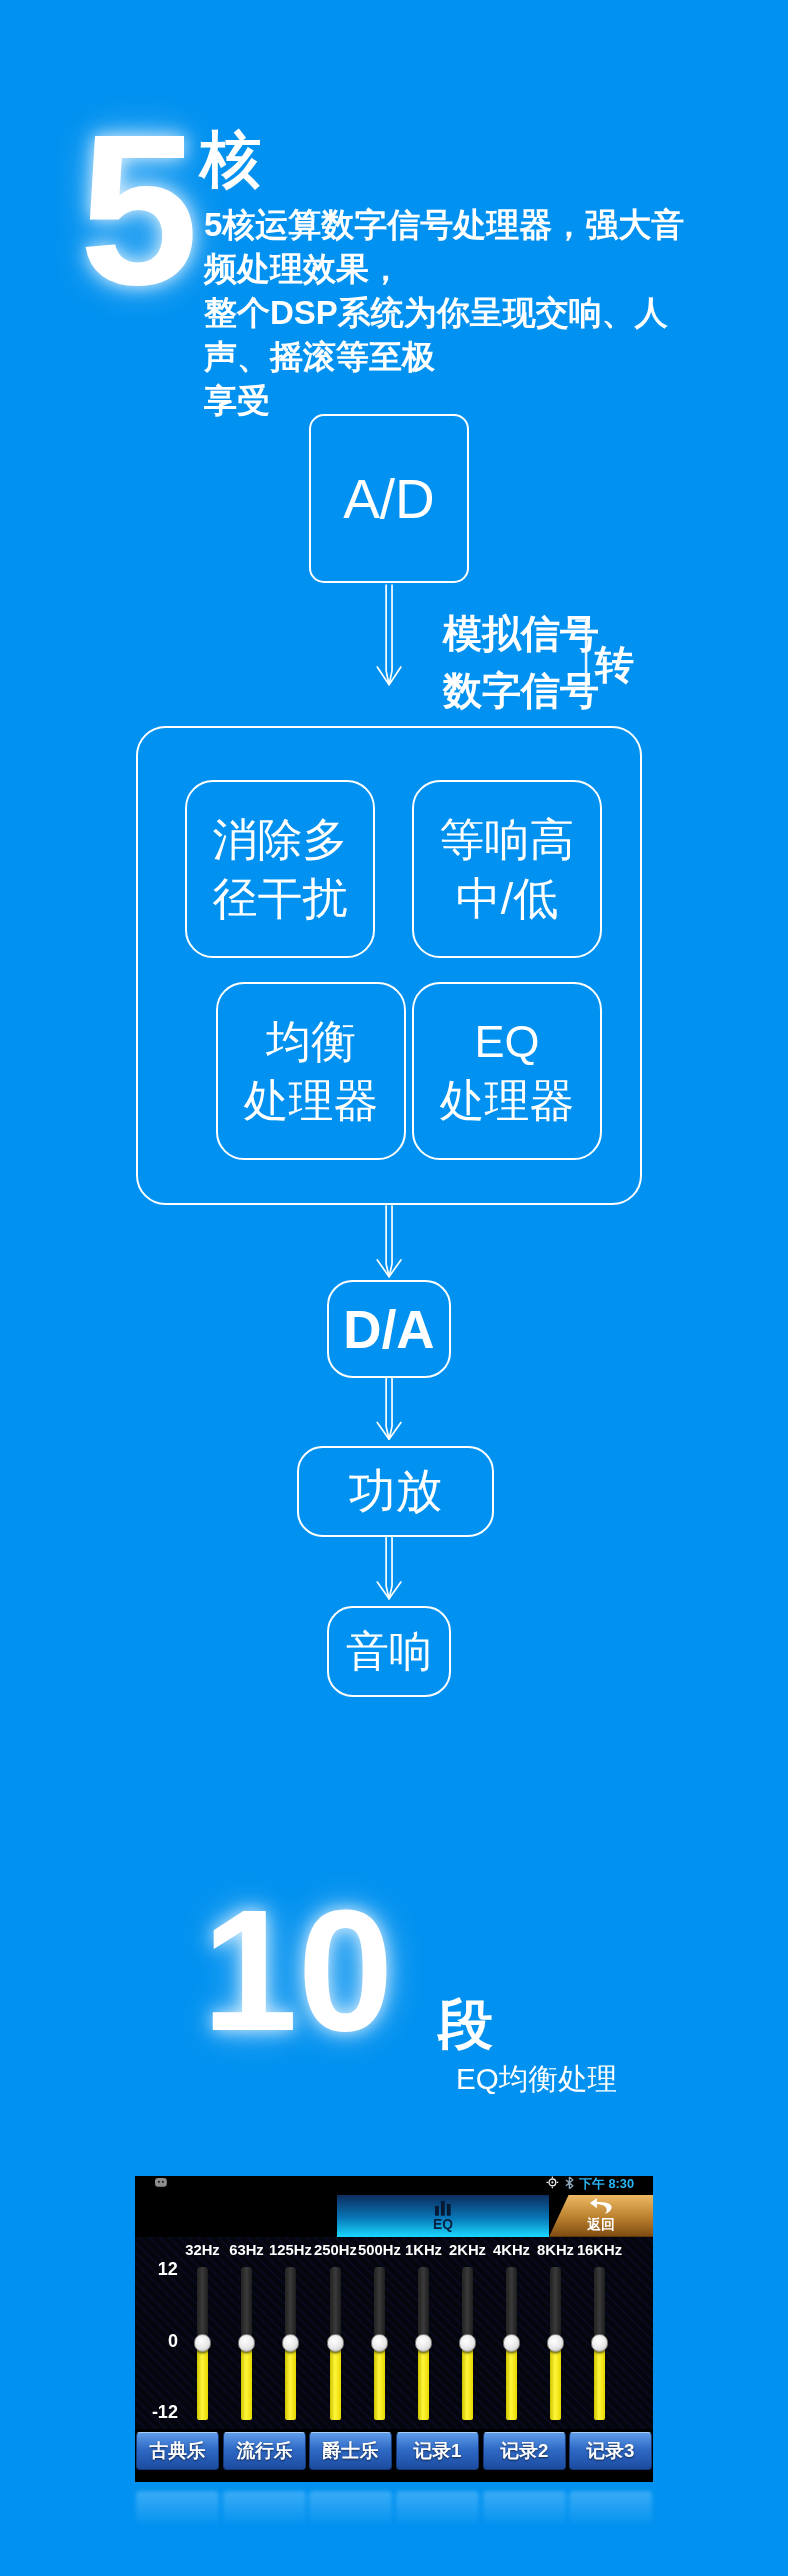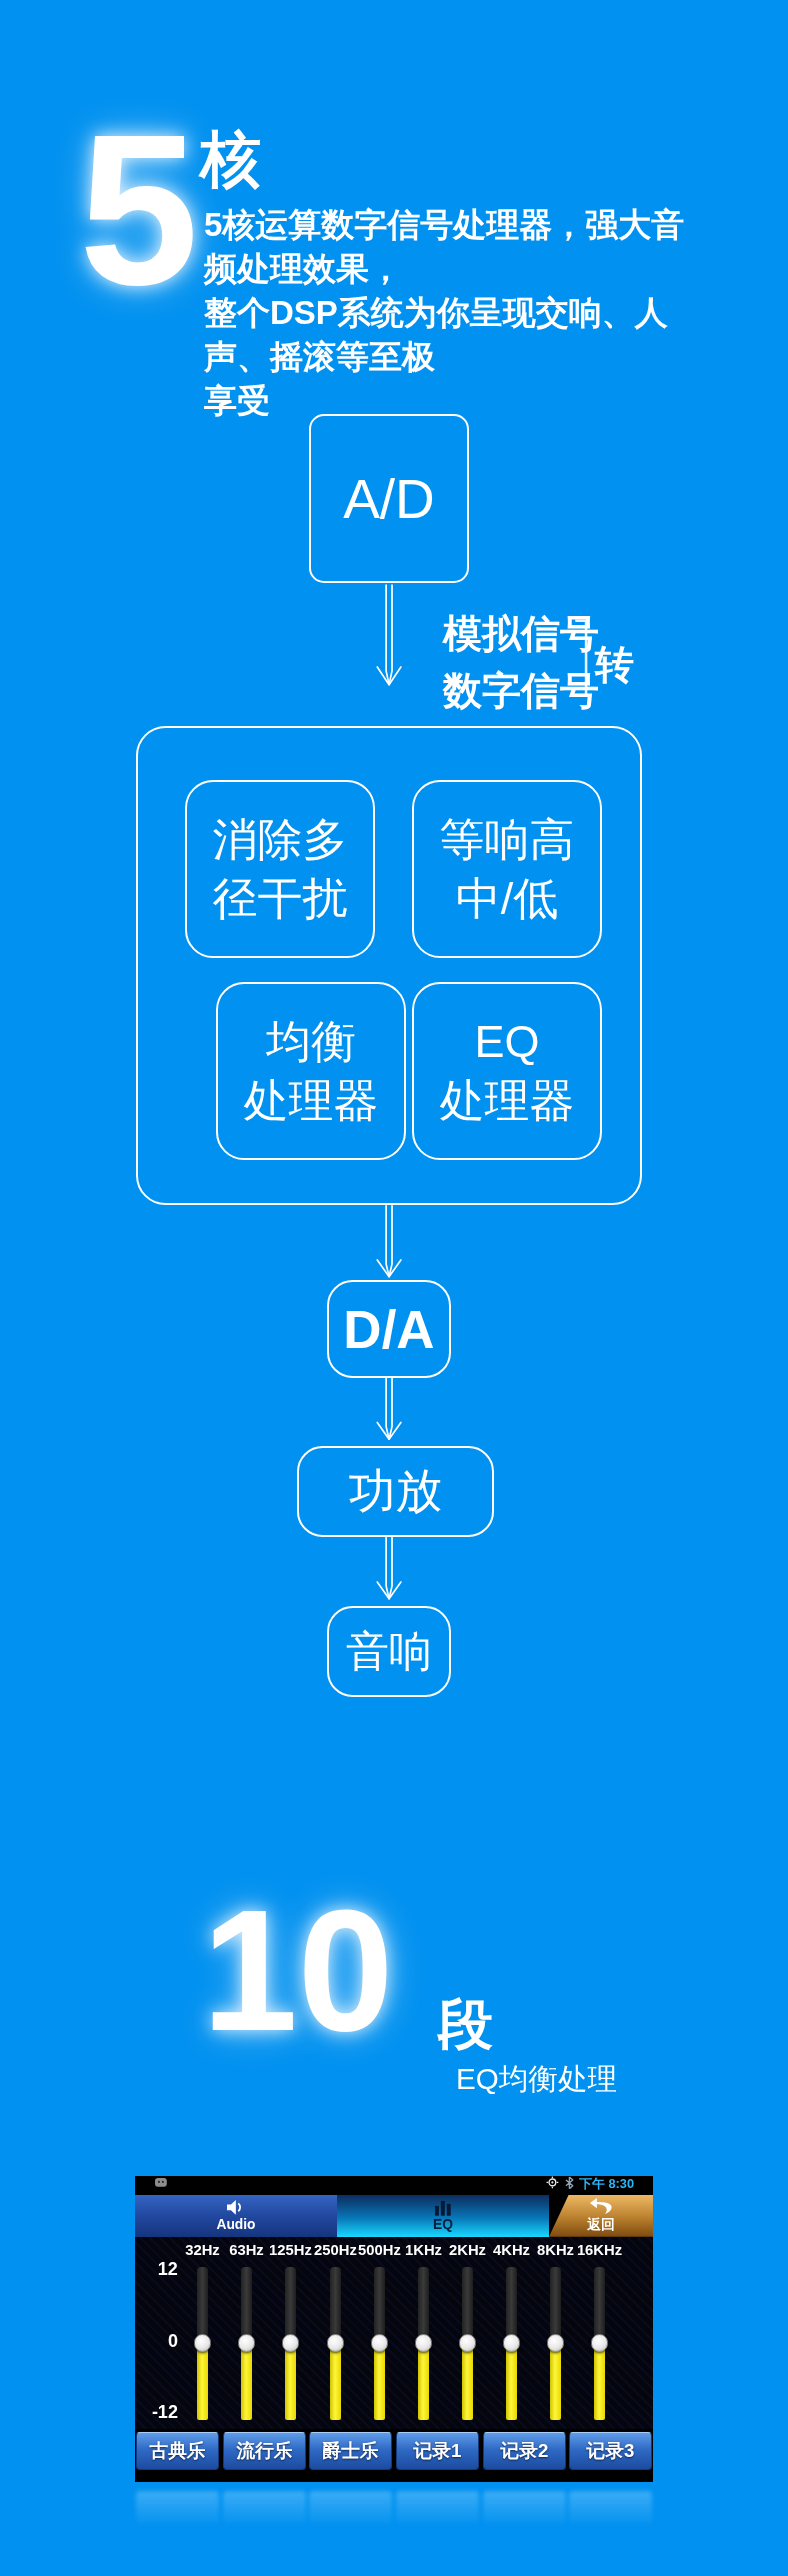--- a/index.html
+++ b/index.html
@@ -174,27 +174,20 @@
         <circle cx="6.5" cy="6.5" r="1.1" fill="#e8e8e8"></circle>
         <path d="M6.5 0.5 L6.5 2.2 M6.5 10.8 L6.5 12.5 M0.5 6.5 L2.2 6.5 M10.8 6.5 L12.5 6.5" stroke="#e8e8e8" stroke-width="1.3"></path>
       </svg>
       <svg width="10.8" height="13.8" viewBox="0 0 11 14" style="margin-left:4.9px">
         <path d="M5.5 1 L5.5 13 M5.5 1 L9 4 L2 10 M5.5 13 L9 10 L2 4" stroke="#8fa6b8" stroke-width="1.4" fill="none" stroke-linejoin="round"></path>
       </svg>
       <span class="status-time">下午 8:30</span>
     </div>
 
     <div class="tabbar">
-      <div class="tab tab-audio">
-        <svg width="21.7" height="16.7" viewBox="0 0 22 17">
-          <polygon points="2,5.5 6,5.5 11,1 11,16 6,11.5 2,11.5" fill="#fff"></polygon>
-          <path d="M13.5 4.5 A 5.2 5.2 0 0 1 13.5 12.5" stroke="#fff" stroke-width="1.8" fill="none"></path>
-        </svg>
-        <span class="tab-label">Audio</span>
-      </div>
       <div class="tab tab-eq">
         <svg width="19.7" height="16.7" viewBox="0 0 20 17">
           <rect x="2" y="7" width="4" height="10" fill="#061a35"></rect>
           <rect x="8" y="2" width="4" height="15" fill="#061a35"></rect>
           <rect x="14" y="5" width="4" height="12" fill="#061a35"></rect>
         </svg>
         <span class="tab-label">EQ</span>
       </div>
       <div class="tab tab-back">
         <svg width="25.6" height="17.7" viewBox="0 0 26 18">

